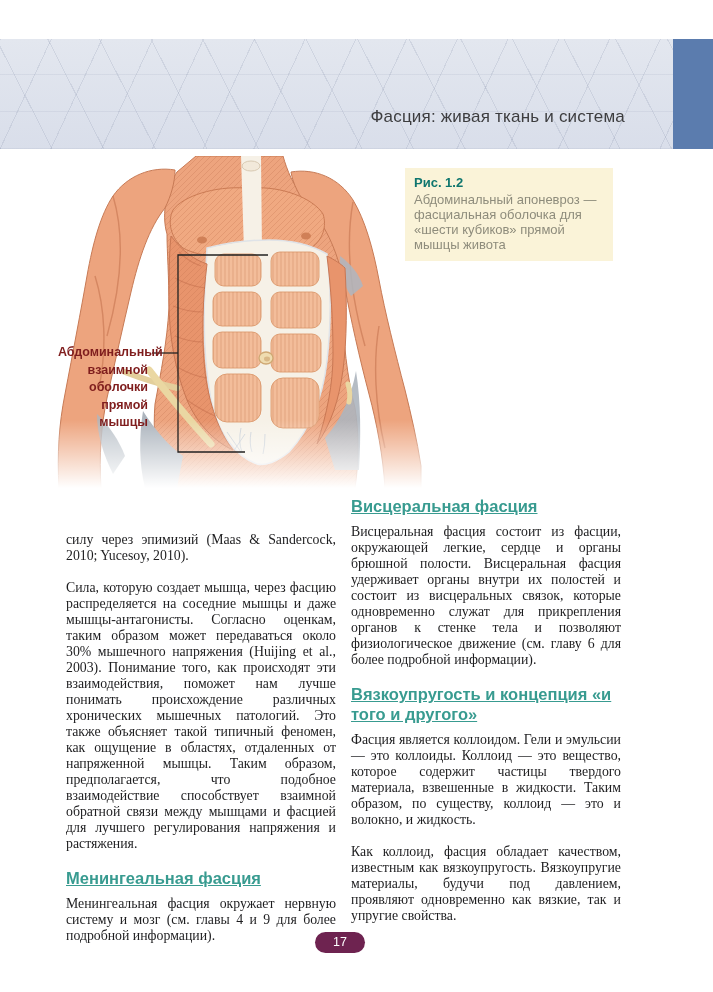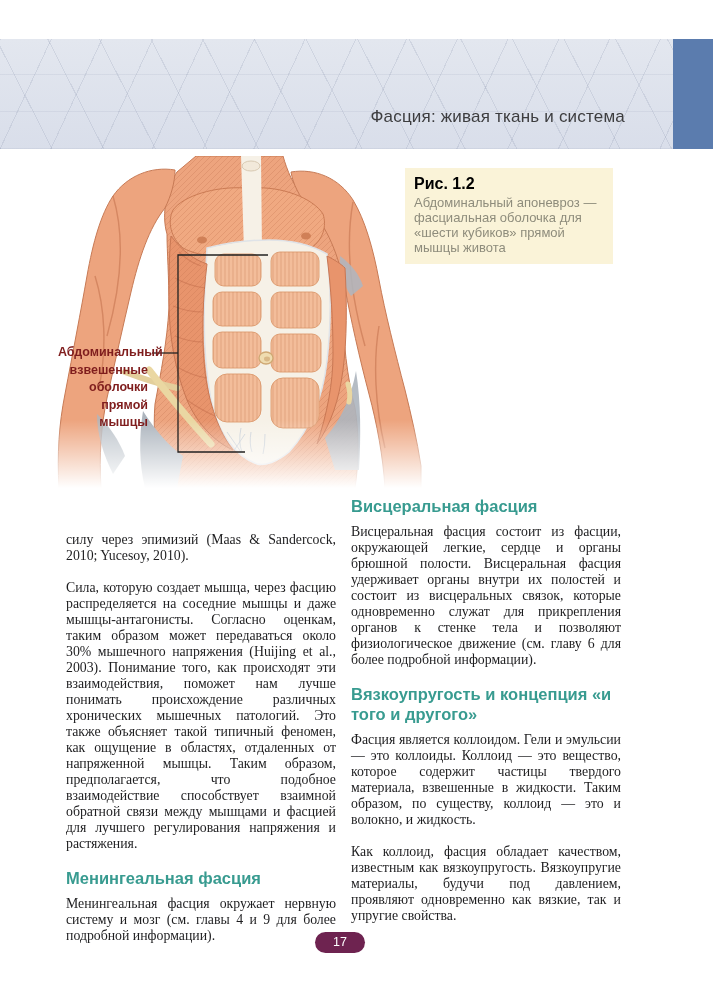--- a/index.html
+++ b/index.html
@@ -28,33 +28,34 @@
   .torso-svg{position:absolute;left:55px;top:156px;width:370px;height:332px;}
   .fig-label{
     position:absolute;left:58px;top:344px;width:90px;text-align:right;
     font-size:12.5px;font-weight:bold;line-height:17.5px;color:#7f1d1d;
   }
   .fig-label span{display:block;}
   .caption-box{
     position:absolute;left:405px;top:168px;width:208px;min-height:72px;
     background:#faf3d8;box-sizing:border-box;padding:7px 10px 9px 9px;
   }
-  .caption-title{font-size:16px;font-weight:bold;color:#000000;margin:0 0 2px 0;}
+  .caption-title{font-size:13px;font-weight:bold;color:#0f766e;margin:0 0 2px 0;}
   .caption-text{font-size:13px;line-height:15px;color:#8e8c7c;}
   
   .col{position:absolute;width:270px;
        font-family:"Liberation Serif","DejaVu Serif",serif;
        font-size:13.8px;line-height:16px;color:#1d1d1f;}
   .col-left{left:66px;top:532px;}
   .col-right{left:351px;top:494px;}
   .col p{margin:0 0 16px 0;text-align:justify;}
   .col h3{
     font-family:"Liberation Sans","DejaVu Sans",sans-serif;
     font-size:16.5px;line-height:20px;font-weight:bold;color:#389b90;
     margin:2px 0 8px 0;
+    text-decoration:underline;
   }
   
   .page-pill{
     position:absolute;left:315px;top:932px;width:50px;height:21px;
     background:#6e2350;border-radius:10.5px;color:#ffffff;
     font-size:12.5px;line-height:21px;text-align:center;
   }
 </style>
 </head>
 <body>
@@ -151,21 +152,21 @@
     <rect x="0" y="264" width="370" height="68" fill="url(#fadeB)"></rect>
 
     <g fill="none" stroke="#222222" stroke-width="1.3">
       <path d="M213,99 L123,99 L123,296 L190,296"></path>
       <path d="M97,197 L123,197"></path>
     </g>
   </svg>
 
   <div class="fig-label">
     <span>Абдоминальный</span>
-    <span>взвешенные</span>
+    <span>взаимной</span>
     <span>оболочки</span>
     <span>прямой мышцы</span>
   </div>
 
   <div class="caption-box">
     <div class="caption-title">Рис. 1.2</div>
     <div class="caption-text">Абдоминальный апоневроз — фасциальная оболочка для «шести кубиков» прямой мышцы живота</div>
   </div>
 
   <div class="col col-left">

